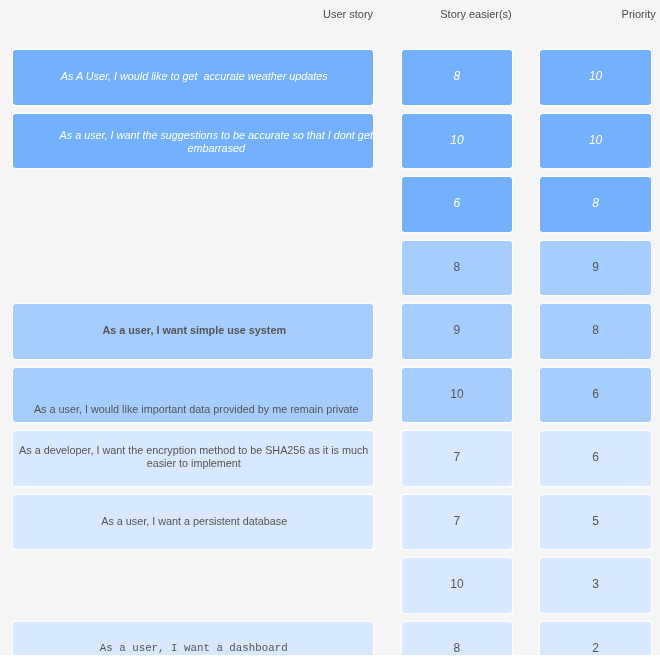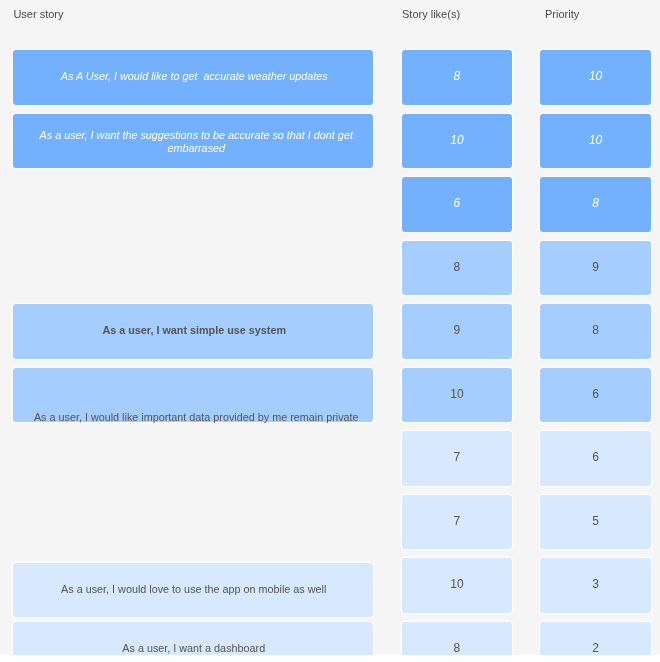--- a/index.html
+++ b/index.html
@@ -17,21 +17,21 @@
     width: 660px;
     height: 654.5px;
     background: #f5f5f5;
     overflow: hidden;
   }
   .hdr {
     position: absolute;
     top: 7px;
     font-size: 11px;
     color: #4a4a4a;
-    text-align: left;
+    text-align: right;
     line-height: 14px;
     white-space: nowrap;
   }
   .row { position: absolute; left: 0; width: 660px; height: 49px; }
   .cell {
     position: absolute;
     top: 0;
     height: 54.5px;
     border-radius: 3px;
     display: flex;
@@ -62,63 +62,64 @@
     border-radius: 4px;
     padding: 3.6px 3.4px;
     white-space: nowrap;
   }
 </style>
 </head>
 <body>
 
 <div class="board">
   <div class="hdr" style="left:13.4px;width:359.7px">User story</div>
-  <div class="hdr" style="left:402px;width:109.8px">Story like(s)</div>
+  <div class="hdr" style="left:402px;width:109.8px">Story easier(s)</div>
   <div class="hdr" style="left:545px;width:110.8px">Priority</div>
   <div id="rows">
       <div class="row" style="top: 50px;">
         <div class="cell c1 lvl-a"><span style="left: 1px; top: 0px;">As A User, I would like to get  accurate weather updates</span></div>
         <div class="cell c2 lvl-a"><span>8</span></div>
         <div class="cell c3 lvl-a"><span>10</span></div>
       </div>
       <div class="row" style="top: 113.5px;">
-        <div class="cell c1 lvl-a"><span style="left: 3px; top: 1.4px;">As a user, I want the suggestions to be accurate so that I dont get embarrased</span></div>
+        <div class="cell c1 lvl-a"><span style="left: 23px; top: 1.4px;">As a user, I want the suggestions to be accurate so that I dont get embarrased</span></div>
         <div class="cell c2 lvl-a"><span>10</span></div>
         <div class="cell c3 lvl-a"><span>10</span></div>
       </div>
       <div class="row" style="top: 177px;">
         <div class="cell c2 lvl-a"><span>6</span></div>
         <div class="cell c3 lvl-a"><span>8</span></div>
       </div>
       <div class="row" style="top: 240.5px;">
         <div class="cell c2 lvl-b"><span>8</span></div>
         <div class="cell c3 lvl-b"><span>9</span></div>
       </div>
       <div class="row" style="top: 304px;">
         <div class="cell c1 lvl-b"><span style="left: 1px; top: 0px; font-weight: bold;">As a user, I want simple use system</span></div>
         <div class="cell c2 lvl-b"><span>9</span></div>
         <div class="cell c3 lvl-b"><span>8</span></div>
       </div>
       <div class="row" style="top: 367.5px;">
-        <div class="cell c1 lvl-b"><span style="left: 3px; top: 12px; margin-top: 21px;">As a user, I would like important data provided by me remain private</span></div>
+        <div class="cell c1 lvl-b"><span style="left: 3px; top: 4px; margin-top: 21px;">As a user, I would like important data provided by me remain private</span></div>
         <div class="cell c2 lvl-b"><span>10</span></div>
         <div class="cell c3 lvl-b"><span>6</span></div>
       </div>
       <div class="row" style="top: 431px;">
+        <div class="cell c1 lvl-c"><span style="left: 0.5px; top: -0.6px;">As a developer, I want the encryption method to be SHA256 as it is much easier to implement</span></div>
         <div class="cell c2 lvl-c"><span>7</span></div>
         <div class="cell c3 lvl-c"><span>6</span></div>
       </div>
       <div class="row" style="top: 494.5px;">
+        <div class="cell c1 lvl-c"><span style="left: 1px; top: 0.5px;">As a user, I want a persistent database</span></div>
         <div class="cell c2 lvl-c"><span>7</span></div>
         <div class="cell c3 lvl-c"><span>5</span></div>
       </div>
       <div class="row" style="top: 558px;">
-        <div class="cell c1 lvl-c" style="top: 4.7px;"><span style="left: 0.5px; top: 0px;">As a user, I would love to use the app on mobile as well</span></div>
         <div class="cell c2 lvl-c"><span>10</span></div>
         <div class="cell c3 lvl-c"><span>3</span></div>
       </div>
       <div class="row" style="top: 621.5px;">
-        <div class="cell c1 lvl-c"><span style="left: 0.5px; top: -0.4px;">As a user, I want a dashboard</span></div>
+        <div class="cell c1 lvl-c"><span style="left: 0.5px; top: -0.4px; font-family: Liberation Mono, monospace;">As a user, I want a dashboard</span></div>
         <div class="cell c2 lvl-c"><span>8</span></div>
         <div class="cell c3 lvl-c"><span>2</span></div>
       </div>
     </div>
 </div>
 
 </body></html>

